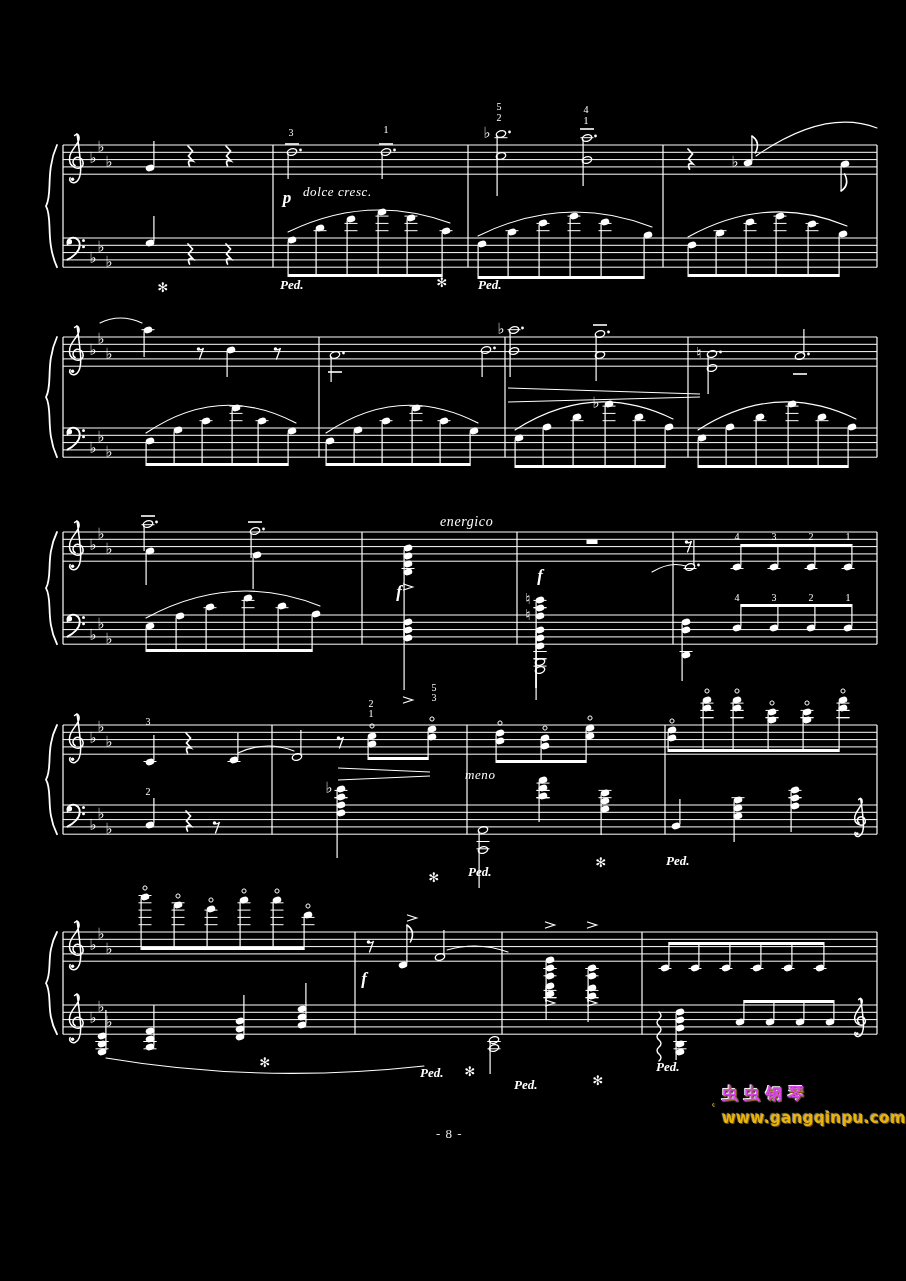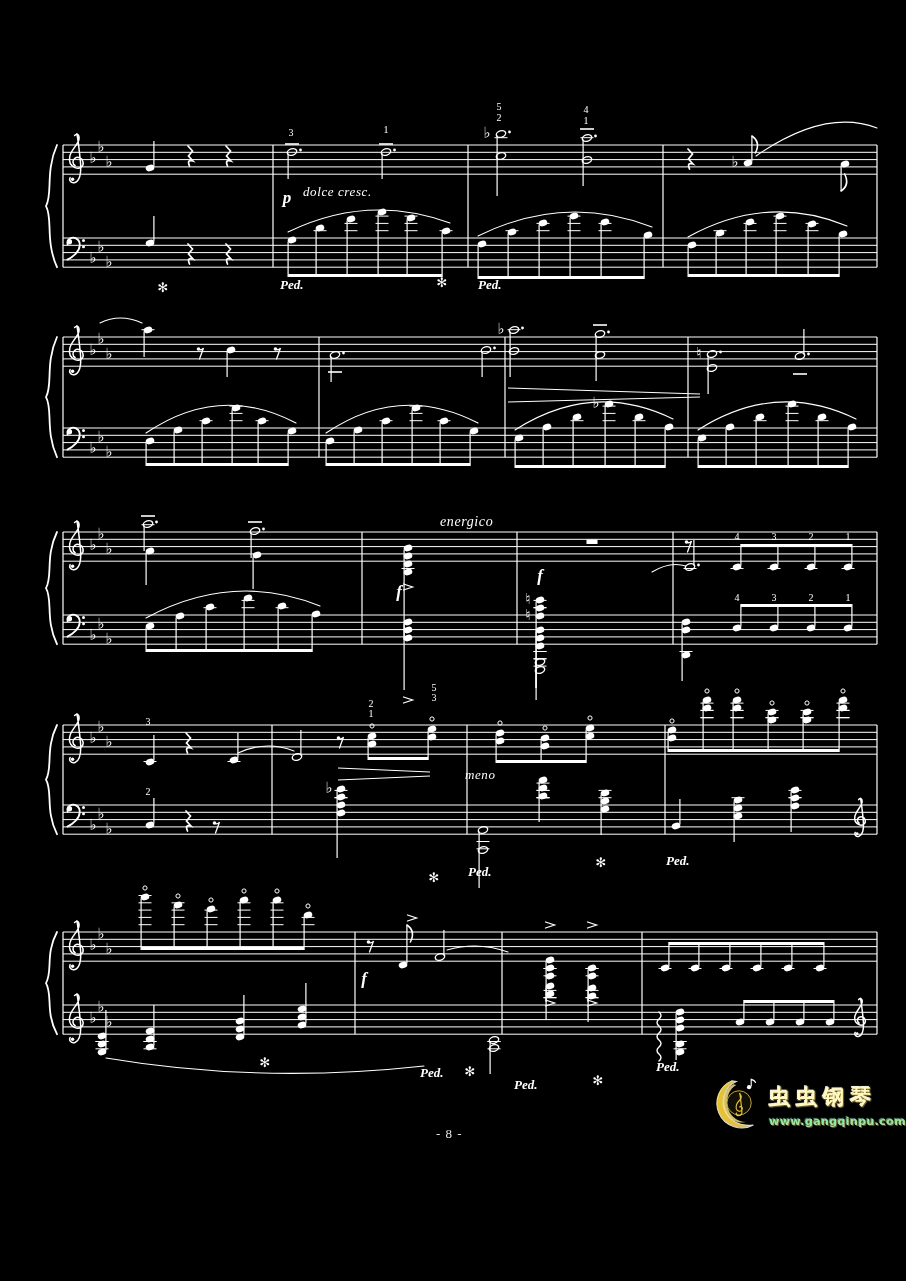--- a/index.html
+++ b/index.html
@@ -12,25 +12,25 @@
   .t-word2{font-family:"Liberation Serif",serif;font-style:italic;font-size:14px;letter-spacing:.6px;}
   .t-fing{font-family:"Liberation Serif",serif;font-size:10px;}
   .t-ped{font-family:"Liberation Serif",serif;font-style:italic;font-weight:700;font-size:13px;}
   .t-rel{font-family:"DejaVu Sans",sans-serif;font-size:13px;}
   .t-acc{font-family:"DejaVu Sans",sans-serif;font-size:15px;}
   .footer{position:absolute;left:436px;top:1126px;color:#e8e8e8;
           font:13px "Liberation Serif",serif;letter-spacing:1px;}
   .watermark{position:absolute;left:712px;top:1062px;width:194px;height:86px;
              display:flex;align-items:center;gap:6px;}
   .wm-text{display:flex;flex-direction:column;gap:4px;}
-  .wm-brand{font-family:"DejaVu Sans",sans-serif;font-weight:700;font-size:21px;
-            color:#fef9c3;letter-spacing:6px;white-space:nowrap;
+  .wm-brand{font-family:"DejaVu Sans",sans-serif;font-weight:700;font-size:16px;
+            color:#d946ef;letter-spacing:6px;white-space:nowrap;
             text-shadow:1px 1px 0 #7a5c00,-1px -1px 0 #eee,0 0 2px #fff;}
-  .wm-url{font-family:"DejaVu Sans",sans-serif;font-weight:700;font-size:11px;
-          color:#86efac;letter-spacing:.4px;white-space:nowrap;
+  .wm-url{font-family:"DejaVu Sans",sans-serif;font-weight:700;font-size:15px;
+          color:#eab308;letter-spacing:.4px;white-space:nowrap;
           text-shadow:1px 1px 0 #6b4e00,-1px -1px 1px #fff8;}
 </style>
 </head>
 <body>
 
 <svg id="sheet" width="906" height="1281" viewBox="0 0 906 1281">
     <g>
       <path d="M 57,145 C 45,171.884 53,194.1 46,206.1 C 53,218.1 45,240.316 57,267.2" fill="none" stroke="#ffffff" stroke-width="1.8" stroke-linecap="round"></path>
       <line x1="63" y1="145" x2="877" y2="145" stroke="#ffffff" stroke-width="1"></line>
       <line x1="63" y1="152.3" x2="877" y2="152.3" stroke="#ffffff" stroke-width="1"></line>

